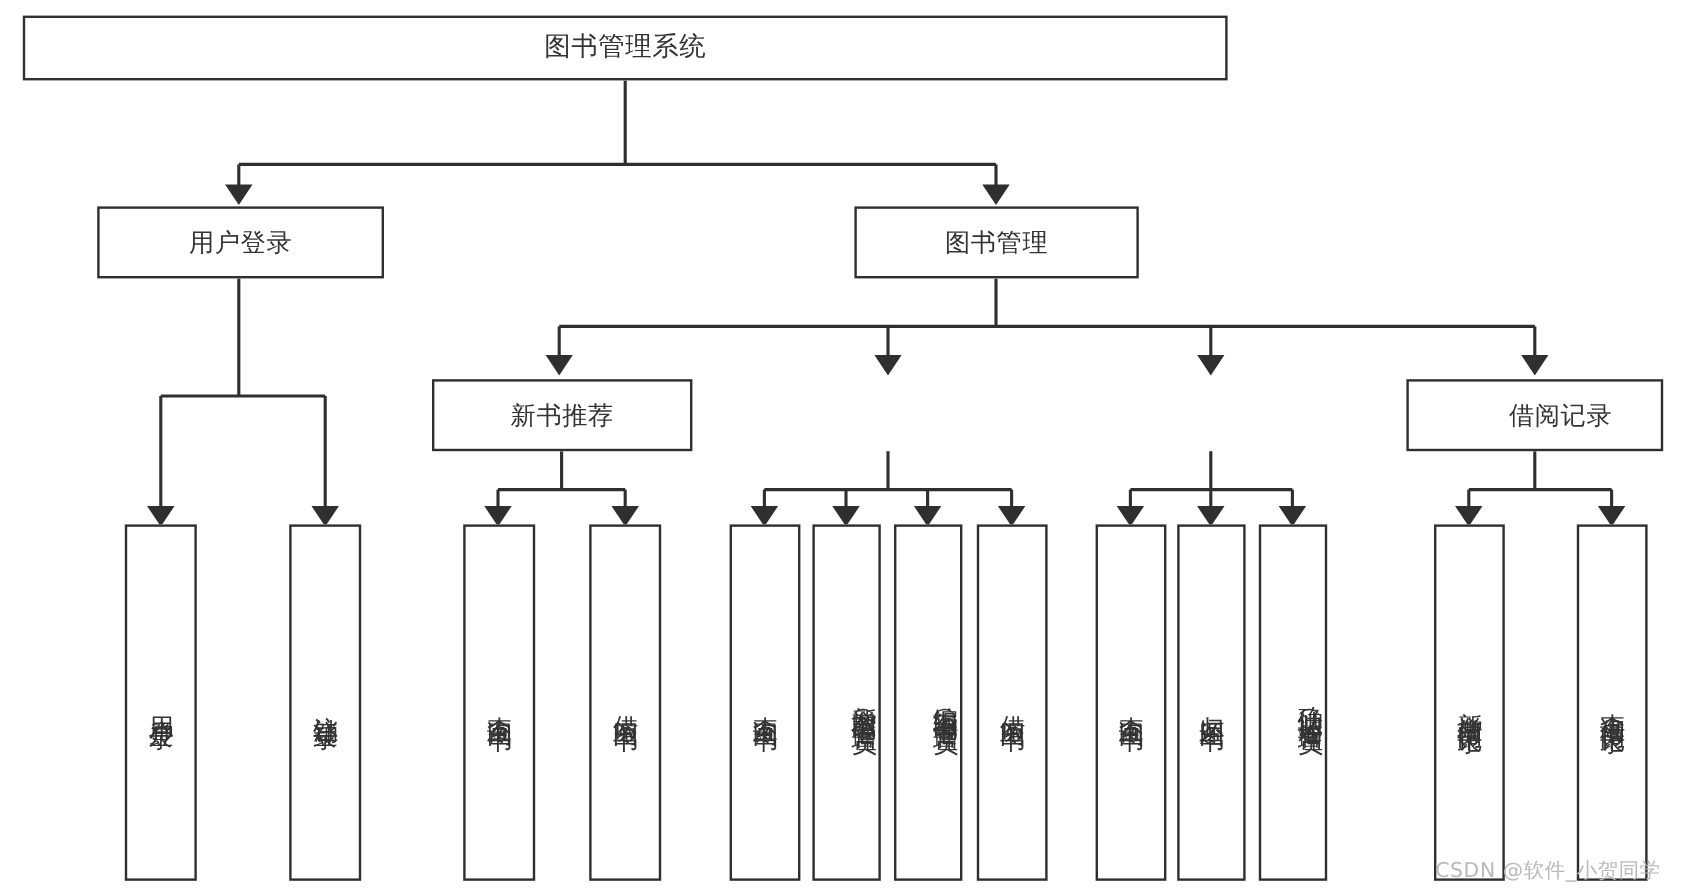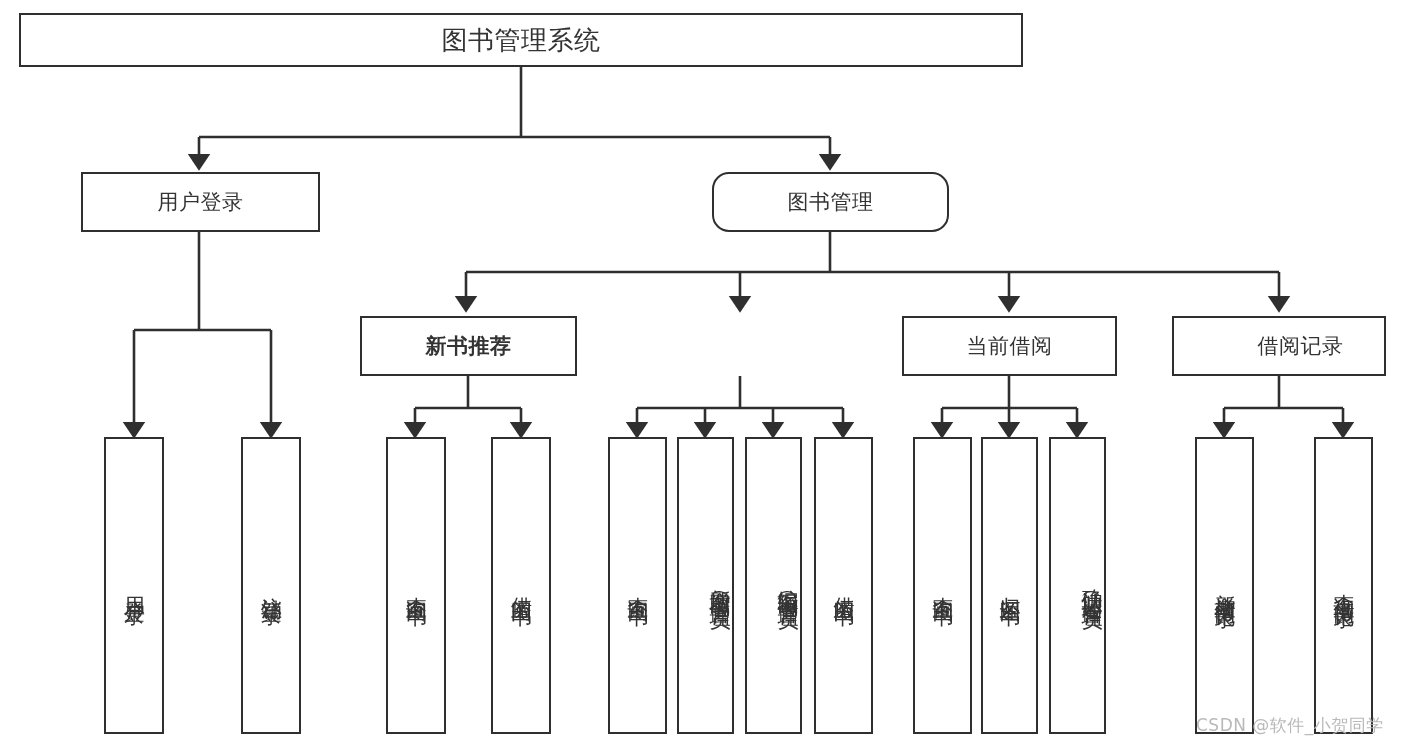--- a/index.html
+++ b/index.html
@@ -19,21 +19,21 @@
     border:2px solid #2f2f2f;
     display:flex;
     align-items:center;
     justify-content:center;
     color:#333333;
     letter-spacing:0.5px;
   }
   .node .lbl{display:block;}
 
   .node.horiz{font-size:21px;line-height:1;}
-  .node.root{font-size:26px;}
+  .node.root{font-size:22px;}
 
   
   .node.vert{
     writing-mode:vertical-rl;
     text-orientation:upright;
     font-size:21px;
     line-height:1.18;
     padding:6px 0;
     letter-spacing:3px;
   }
@@ -104,29 +104,26 @@
     </g>
   </svg>
 
   <div class="node horiz root" style="left:19px;top:13px;width:1004px;height:54px;">
     <span class="lbl">图书管理系统</span>
   </div>
 
   <div class="node horiz" style="left:81px;top:172px;width:239px;height:60px;">
     <span class="lbl">用户登录</span>
   </div>
-  <div class="node horiz" style="left:712px;top:172px;width:237px;height:60px;border-radius:17px;">
+  <div class="node horiz" style="left:712px;top:172px;width:237px;height:60px;">
     <span class="lbl">图书管理</span>
   </div>
 
-  <div class="node horiz" style="left:360px;top:316px;width:217px;height:60px;font-weight:bold;">
+  <div class="node horiz" style="left:360px;top:316px;width:217px;height:60px;">
     <span class="lbl">新书推荐</span>
-  </div>
-  <div class="node horiz" style="left:902px;top:316px;width:215px;height:60px;">
-    <span class="lbl">当前借阅</span>
   </div>
   <div class="node horiz" style="left:1172px;top:316px;width:214px;height:60px;padding-left:43px;">
     <span class="lbl">借阅记录</span>
   </div>
 
   <div class="node vert" style="left:104px;top:437px;width:60px;height:297px;">
     <span class="lbl">用户登录</span>
   </div>
   <div class="node vert" style="left:241px;top:437px;width:60px;height:297px;">
     <span class="lbl">注销登录</span>

